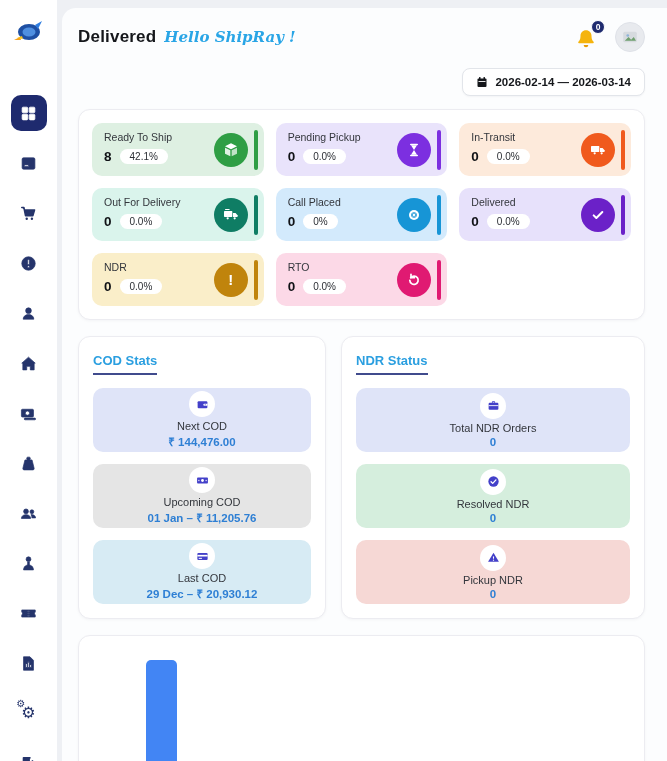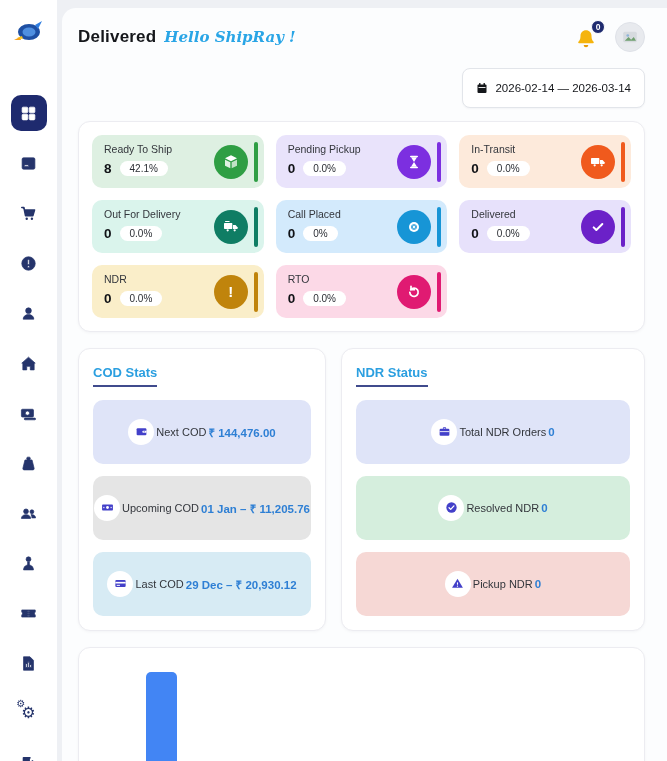--- a/index.html
+++ b/index.html
@@ -30,22 +30,22 @@
   .header-right { margin-left:auto; display:flex; align-items:center; gap:14px; }
   .bell-wrap { position:relative; width:26px; height:26px; cursor:pointer; }
   .bell-wrap svg { width:22px; height:22px; margin-top:4px; }
   .badge { position:absolute; top:-4px; right:-4px; background:#1e2a6e; color:#fff; font-size:8.5px; font-weight:bold;
            width:14px; height:14px; border-radius:50%; display:flex; align-items:center; justify-content:center;
            border:1.5px solid #fcfdfe; }
   .avatar { width:30px; height:30px; border-radius:50%; background:#e8eaee; border:1px solid #dfe2e8;
             display:flex; align-items:center; justify-content:center; cursor:pointer; overflow:hidden; }
 
   .date-row { display:flex; justify-content:flex-end; margin-top:16px; }
-  .date-pill { background:#fff; border:1px solid #e2e5ea; border-radius:8px; height:40px; padding:0 13px;
-               display:flex; align-items:center; gap:7px; font-size:11.5px; font-weight:normal; color:#15171b;
+  .date-pill { background:#fff; border:1px solid #e2e5ea; border-radius:8px; height:28px; padding:0 13px;
+               display:flex; align-items:center; gap:7px; font-size:11.5px; font-weight:bold; color:#15171b;
                box-shadow:0 1px 2px rgba(20,30,60,.04); cursor:pointer; }
   .date-pill svg { width:12px; height:12px; }
 
   
   .status-panel { margin-top:13px; background:#fff; border:1px solid #ececf1; border-radius:12px;
                   padding:13px; box-shadow:0 1px 3px rgba(20,30,60,.04); }
   .status-grid { display:grid; grid-template-columns:repeat(3,1fr); gap:12px; }
   .scard { position:relative; border-radius:10px; height:53px; padding:8px 12px; overflow:hidden; }
   .scard-title { font-size:10.5px; font-weight:500; color:#33363c; }
   .scard-row { display:flex; align-items:center; gap:8px; margin-top:6px; }
@@ -59,21 +59,21 @@
 
   
   .two-col { display:flex; gap:15px; margin-top:16px; }
   .panel { background:#fff; border:1px solid #ececf1; border-radius:12px; padding:14px;
            box-shadow:0 1px 3px rgba(20,30,60,.04); }
   .panel-cod { width:248px; }
   .panel-ndr { flex:1; }
   .panel-heading { display:inline-block; font-size:13px; font-weight:bold; color:#2b9fe0;
                    padding-bottom:5px; border-bottom:2.5px solid #404b8d; }
   .stat-list { margin-top:13px; display:flex; flex-direction:column; gap:12px; }
-  .stat-item { border-radius:10px; height:64px; display:flex; flex-direction:row; align-items:center;
+  .stat-item { border-radius:10px; height:64px; display:flex; flex-direction:column; align-items:center;
                justify-content:center; gap:2px; }
   .stat-icon { width:26px; height:26px; background:#fff; border-radius:50%; display:flex; align-items:center;
                justify-content:center; margin-bottom:1px; }
   .stat-icon svg { width:13px; height:13px; fill:#4340c9; }
   .stat-label { font-size:11px; color:#33363c; }
   .stat-value { font-size:11.5px; font-weight:bold; color:#2e7fd4; }
 
   
   .chart-panel { margin-top:16px; height:200px; }
   .plot { margin-top:10px; height:108px; display:flex; align-items:flex-end; padding-left:53px; gap:28px; }

